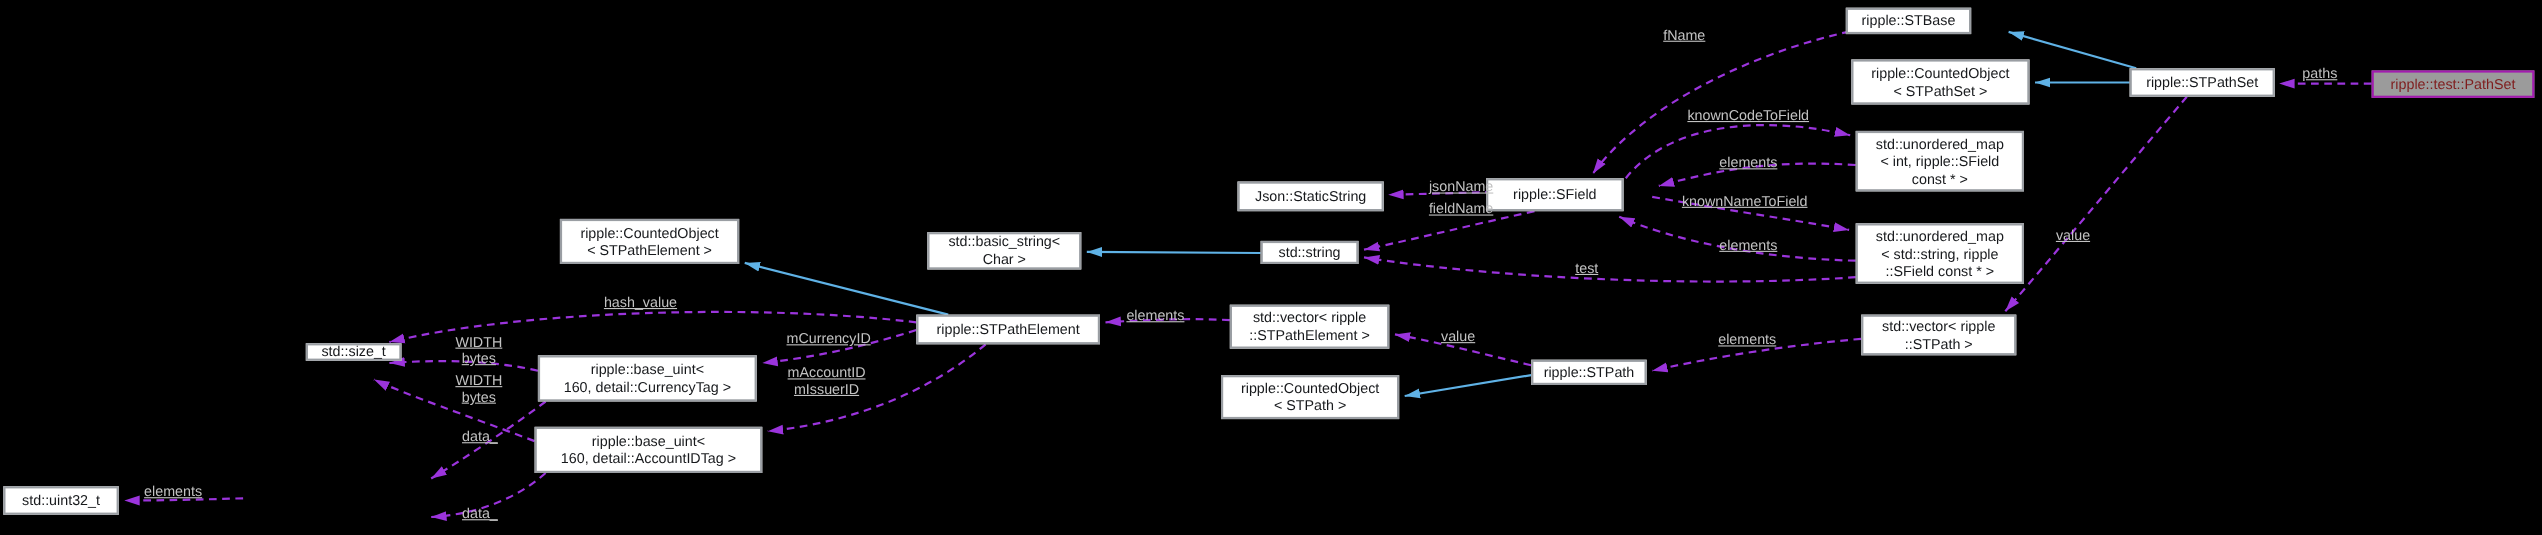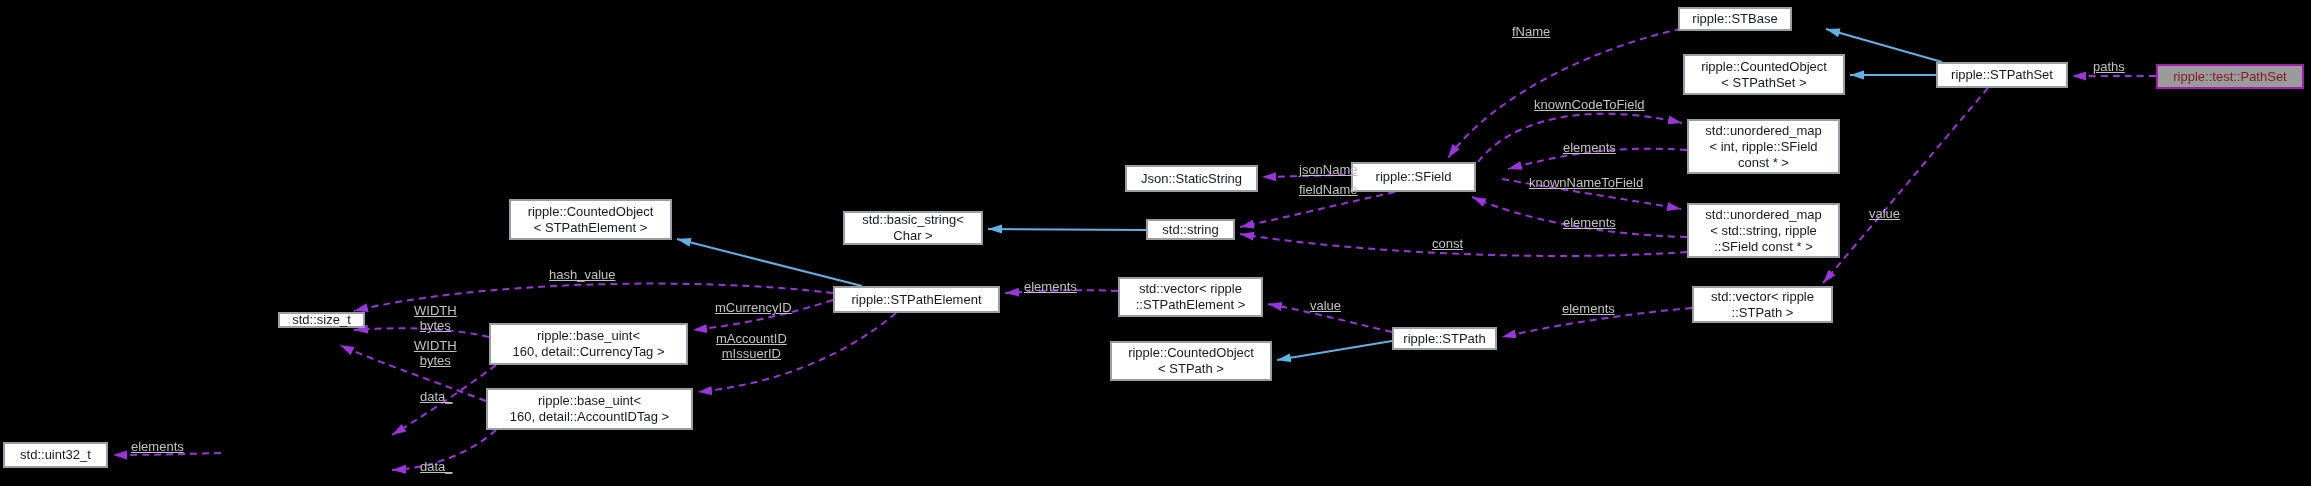--- a/index.html
+++ b/index.html
@@ -122,21 +122,21 @@
   <div class="node hl" style="left:2156px;top:64px;width:148px;height:25px">ripple::test::PathSet</div>
 
   <span class="elabel" style="left:2093px;top:59px">paths</span>
   <span class="elabel" style="left:1512px;top:24px">fName</span>
   <span class="elabel" style="left:1534px;top:97px">knownCodeToField</span>
   <span class="elabel" style="left:1563px;top:140px">elements</span>
   <span class="elabel" style="left:1529px;top:175px">knownNameToField</span>
   <span class="elabel" style="left:1563px;top:215px">elements</span>
   <span class="elabel" style="left:1299px;top:162px">jsonName</span>
   <span class="elabel" style="left:1299px;top:182px">fieldName</span>
-  <span class="elabel" style="left:1432px;top:236px">const</span>
+  <span class="elabel" style="left:1432px;top:236px">test</span>
   <span class="elabel" style="left:1869px;top:206px">value</span>
   <span class="elabel" style="left:1024px;top:279px">elements</span>
   <span class="elabel" style="left:1310px;top:298px">value</span>
   <span class="elabel" style="left:1562px;top:301px">elements</span>
   <span class="elabel" style="left:549px;top:267px">hash_value</span>
   <span class="elabel" style="left:715px;top:300px">mCurrencyID</span>
   <span class="elabel" style="left:716px;top:331px">mAccountID
 mIssuerID</span>
   <span class="elabel" style="left:414px;top:303px">WIDTH
 bytes</span>

